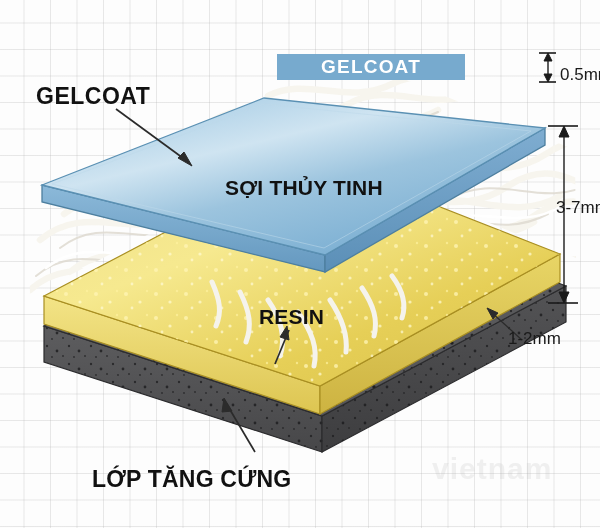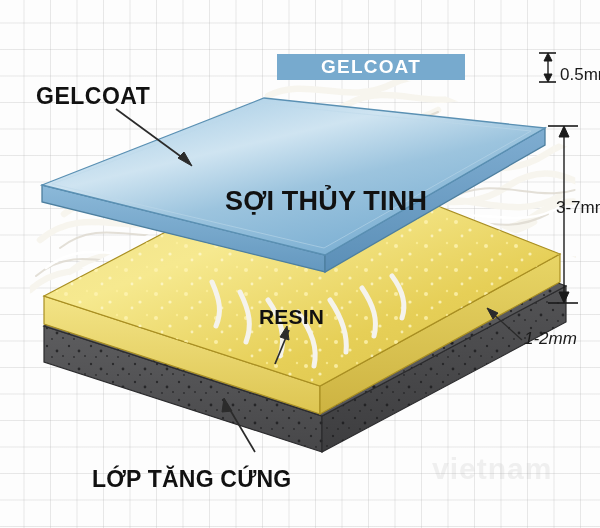--- a/index.html
+++ b/index.html
@@ -20,33 +20,33 @@
   }
   svg#art{position:absolute;left:0;top:0;width:600px;height:528px;}
   .lbl{
     position:absolute;
     font-weight:bold;
     color:#111111;
     white-space:nowrap;
     letter-spacing:0.2px;
   }
   #lbl-gelcoat{left:36px;top:83px;font-size:23px;letter-spacing:0.5px;}
-  #lbl-soi{left:225px;top:186px;font-size:27px;}
+  #lbl-soi{left:225px;top:176px;font-size:21px;}
   #lbl-resin{left:259px;top:305px;font-size:21px;}
   #lbl-lop{left:92px;top:466px;font-size:23px;}
   .dim{
     position:absolute;
     font-size:17px;
     color:#1a1a1a;
     white-space:nowrap;
     font-weight:400;
   }
   #dim-05{left:560px;top:65px;}
   #dim-37{left:556px;top:198px;}
-  #dim-12{left:524px;top:329px;font-style:italic;}
+  #dim-12{left:508px;top:329px;}
   #legend-bar{
     position:absolute;left:277px;top:54px;width:188px;height:26px;
     background:#77aace;
     display:flex;align-items:center;justify-content:center;
   }
   #legend-bar span{
     color:#ffffff;font-size:19px;font-weight:bold;letter-spacing:1.2px;
   }
   #watermark{
     position:absolute;left:432px;top:452px;

